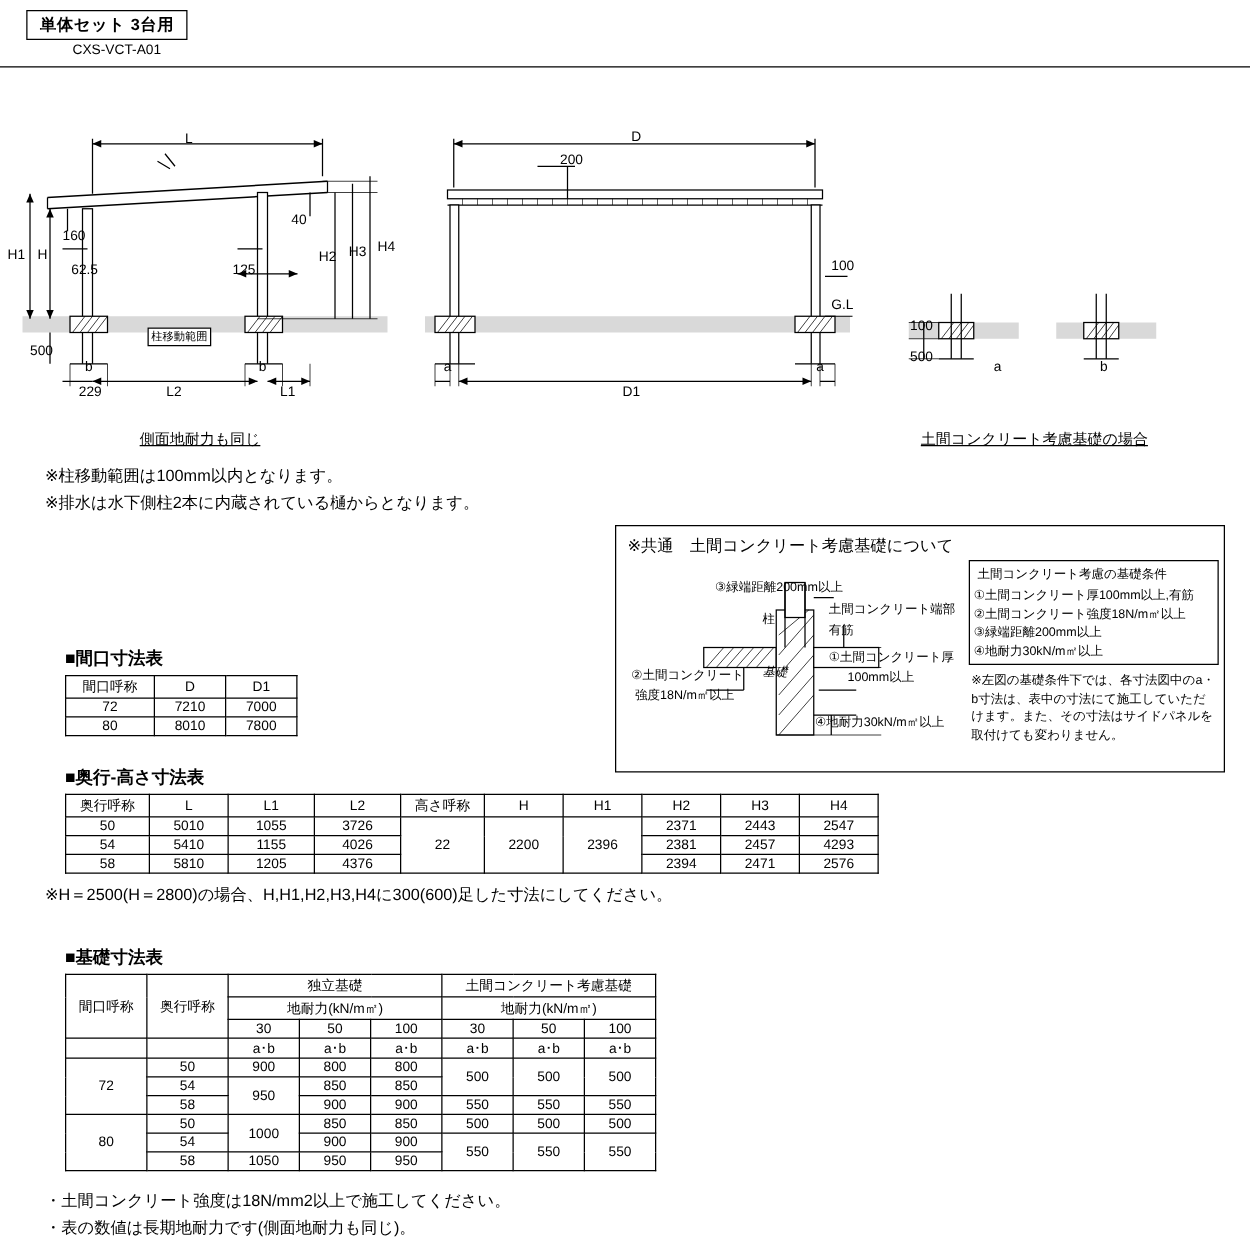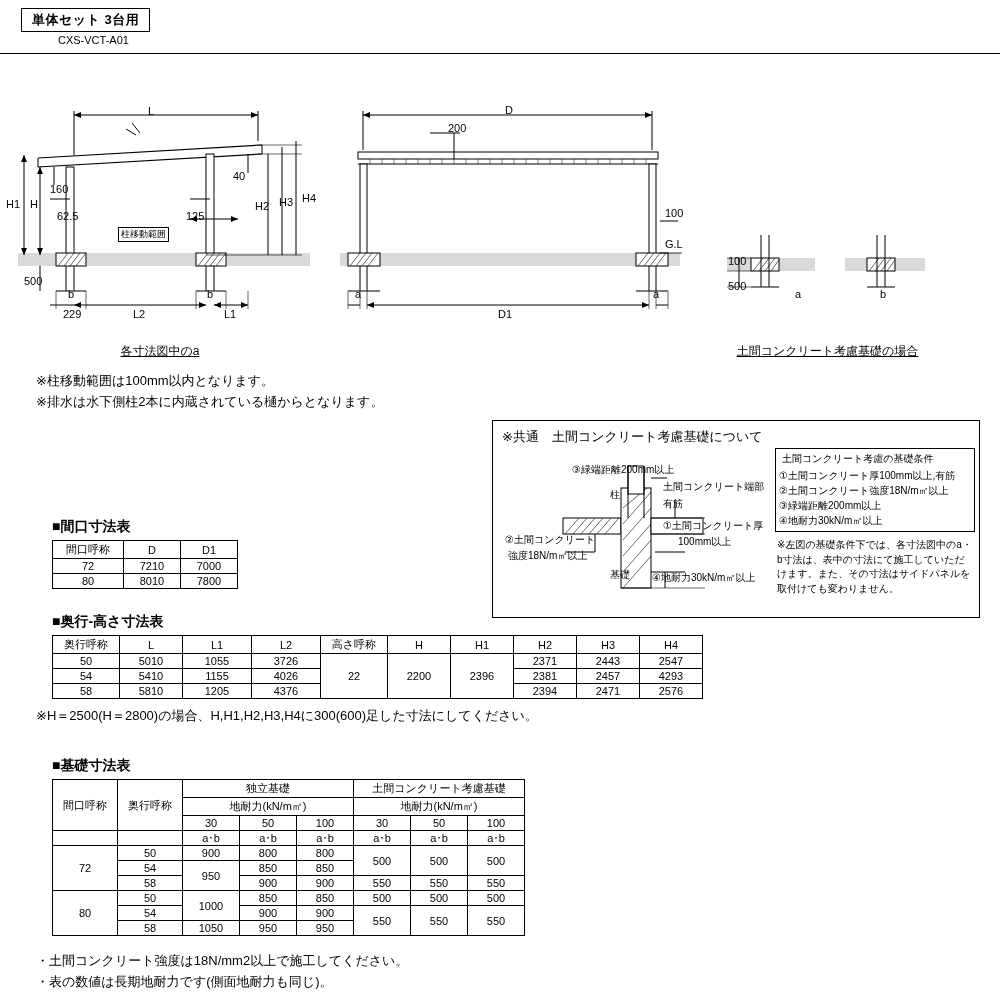--- a/index.html
+++ b/index.html
@@ -15,21 +15,21 @@
   }
   .ttl-sub{position:absolute;left:58px;top:34px;font-size:11px;}
   .hr-top{position:absolute;left:0;top:53px;width:1000px;height:1px;background:#000;}
   .cap{font-size:12px;text-decoration:underline;text-align:center;}
   .note{font-size:13px;}
   .secthead{font-size:14px;font-weight:bold;}
   table{border-collapse:collapse;font-size:11px;}
   table td,table th{border:1px solid #000;text-align:center;padding:1px 4px;font-weight:normal;}
   .lbl{font-size:11px;}
   .sm{font-size:10px;}
-  .xs{font-size:9px;}
+  .xs{font-size:9px;margin-top:35px;}
   svg{display:block;}
   .nbox{position:absolute;border:1.2px solid #000;}
 </style>
 </head>
 <body>
 
 <div class="ttl-box"><span>単体セット 3台用</span></div>
 <div class="ttl-sub">CXS-VCT-A01</div>
 <div class="hr-top"></div>
 
@@ -129,21 +129,21 @@
 <div class="abs xs" style="left:118px;top:227px;border:1px solid #000;padding:0 2px;background:#fff;">柱移動範囲</div>
 <div class="abs lbl" style="left:255px;top:200px;">H2</div>
 <div class="abs lbl" style="left:279px;top:196px;">H3</div>
 <div class="abs lbl" style="left:302px;top:192px;">H4</div>
 <div class="abs lbl" style="left:24px;top:275px;">500</div>
 <div class="abs lbl" style="left:68px;top:288px;">b</div>
 <div class="abs lbl" style="left:207px;top:288px;">b</div>
 <div class="abs lbl" style="left:27px;top:308px;margin-left:36px;">229</div>
 <div class="abs lbl" style="left:133px;top:308px;">L2</div>
 <div class="abs lbl" style="left:224px;top:308px;">L1</div>
-<div class="abs cap" style="left:60px;top:343px;width:200px;">各寸法図中のa</div>
+<div class="abs cap" style="left:60px;top:343px;width:200px;">側面地耐力も同じ</div>
 
 <div class="abs" style="left:330px;top:95px;width:360px;height:240px;">
   <svg width="360" height="240" viewBox="0 0 360 240">
     <g stroke="#000" fill="none" stroke-width="1">
       <rect x="10" y="158" width="340" height="13" fill="#d9d9d9" stroke="none"></rect>
 
       <rect x="28" y="57" width="300" height="7" fill="#fff"></rect>
       <line x1="28" y1="69" x2="328" y2="69"></line>
 
       <g stroke-width="0.5">
@@ -329,21 +329,21 @@
 </div>
 <div class="abs sm" style="left:572px;top:463px;">③緑端距離200mm以上</div>
 <div class="abs sm" style="left:663px;top:480px;">土間コンクリート端部</div>
 <div class="abs sm" style="left:663px;top:497px;">有筋</div>
 <div class="abs sm" style="left:663px;top:519px;">①土間コンクリート厚</div>
 <div class="abs sm" style="left:678px;top:535px;">100mm以上</div>
 <div class="abs sm" style="left:505px;top:533px;">②土間コンクリート</div>
 <div class="abs sm" style="left:508px;top:549px;">強度18N/m㎡以上</div>
 <div class="abs sm" style="left:652px;top:571px;">④地耐力30kN/m㎡以上</div>
 <div class="abs sm" style="left:610px;top:488px;">柱</div>
-<div class="abs sm" style="left:610px;top:568px;">基礎</div>
+<div class="abs sm" style="left:610px;top:531px;font-style:italic;">基礎</div>
 
 <div class="nbox" style="left:775px;top:448px;width:198px;height:82px;"></div>
 <div class="abs sm" style="left:782px;top:452px;font-family:Liberation Serif, serif;">土間コンクリート考慮の基礎条件</div>
 <div class="abs sm" style="left:779px;top:469px;">①土間コンクリート厚100mm以上,有筋</div>
 <div class="abs sm" style="left:779px;top:484px;">②土間コンクリート強度18N/m㎡以上</div>
 <div class="abs sm" style="left:779px;top:499px;">③緑端距離200mm以上</div>
 <div class="abs sm" style="left:779px;top:514px;">④地耐力30kN/m㎡以上</div>
 <div class="abs sm" style="left:777px;top:538px;width:196px;line-height:1.45;">※左図の基礎条件下では、各寸法図中のa・b寸法は、表中の寸法にて施工していただけます。また、その寸法はサイドパネルを取付けても変わりません。</div>
 
 <div class="abs secthead" style="left:52px;top:518px;">■間口寸法表</div>

